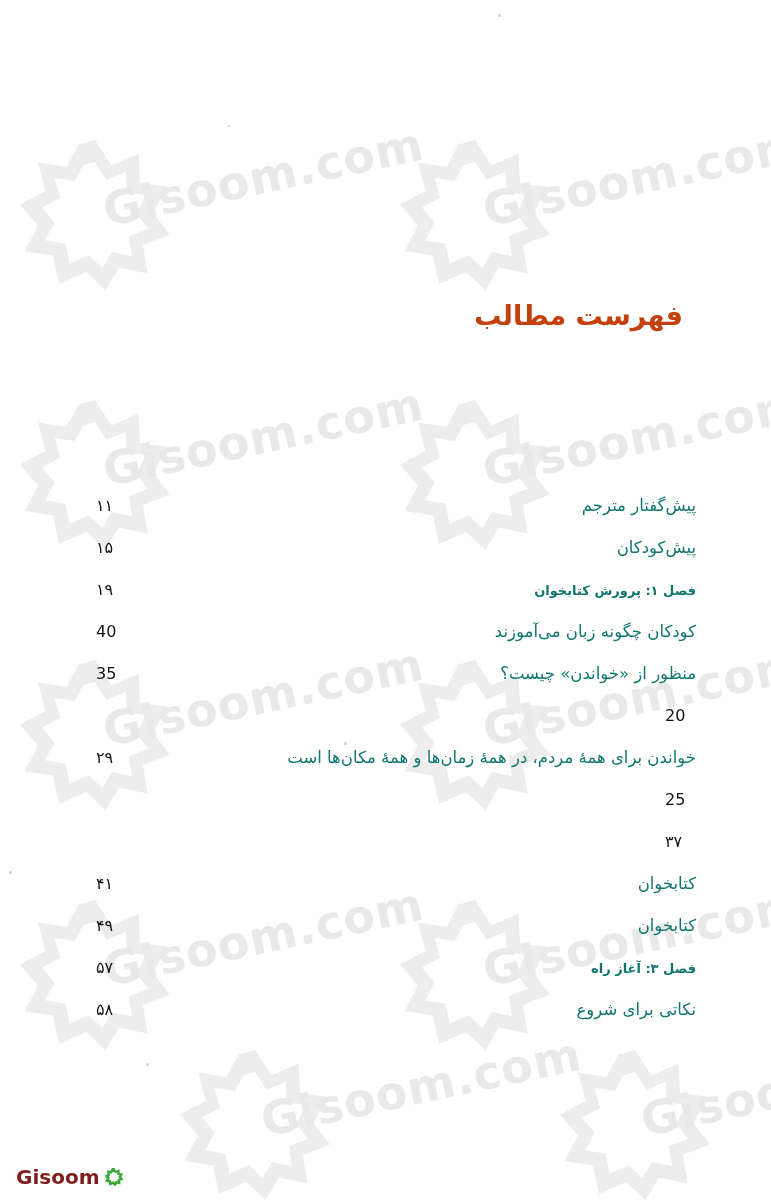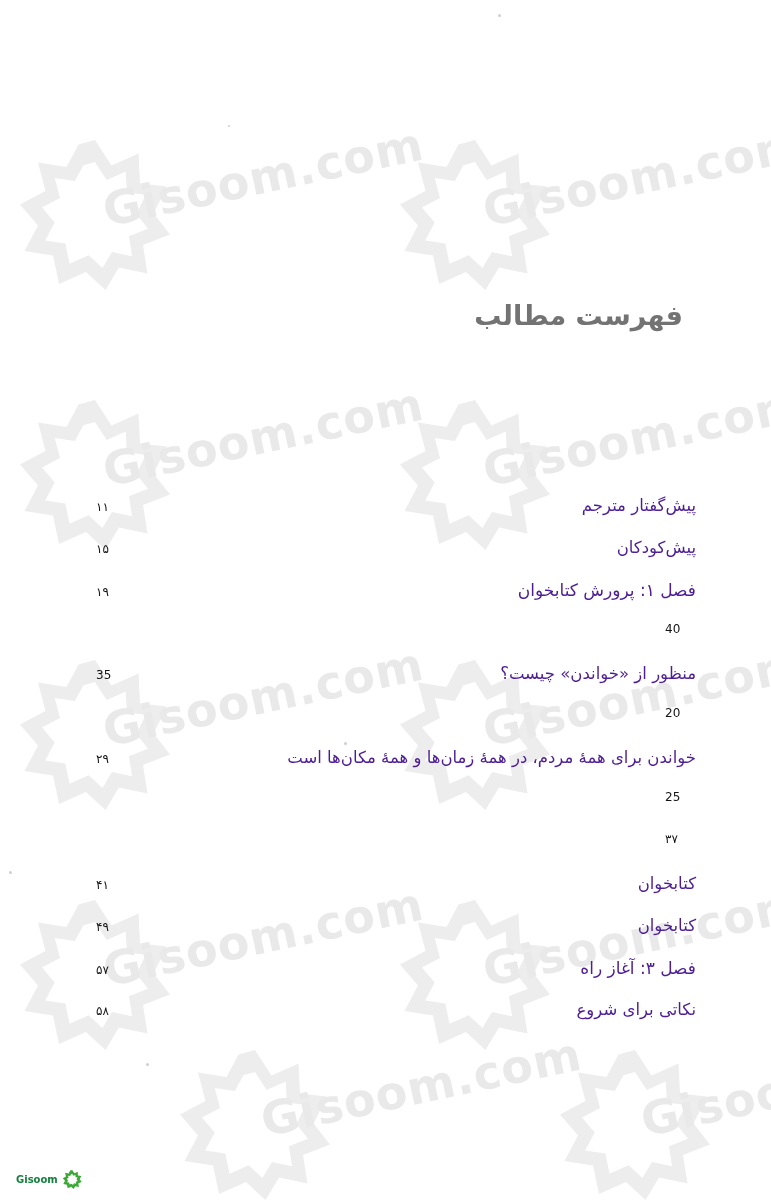--- a/index.html
+++ b/index.html
@@ -67,50 +67,50 @@
     width: 100%;
     height: 100%;
   }
 
   .toc-title {
     position: absolute;
     top: 300px;
     right: 88px;
     font-size: 27px;
     font-weight: bold;
-    color: #737373;
+    color: #c2410c;
     font-family: "DejaVu Sans", "Liberation Sans", sans-serif;
   }
 
   .toc {
     position: absolute;
     top: 496px;
     right: 60px;
     left: 60px;
   }
   .toc-row {
     display: flex;
     flex-direction: row;
     align-items: baseline;
     justify-content: space-between;
     height: 42px;
   }
   .toc-entry {
     font-size: 16.5px;
-    color: #4c1d95;
+    color: #0f766e;
     text-align: right;
     white-space: nowrap;
     padding-right: 15px;
   }
   .toc-entry.bold {
-    font-weight: normal;
-    font-size: 17px;
+    font-weight: bold;
+    font-size: 13px;
   }
   .toc-page {
-    font-size: 12px;
+    font-size: 16px;
     color: #141414;
     direction: rtl;
     text-align: left;
     padding-left: 36px;
     min-width: 46px;
   }
 
   
   .footer-logo {
     position: absolute;
@@ -140,23 +140,23 @@
     width: 11px; height: 11px;
     background: #ffffff;
     clip-path: polygon(
       50% 0%, 61% 17%, 79% 9%, 80% 29%, 98% 31%, 89% 49%,
       100% 63%, 82% 70%, 85% 89%, 66% 85%, 57% 100%, 44% 88%,
       26% 96%, 22% 77%, 3% 74%, 12% 57%, 0% 43%, 17% 34%,
       12% 15%, 31% 18%, 39% 3%
     );
   }
   .footer-logo .wordmark {
-    font-size: 10px;
-    font-weight: bold;
-    color: #15803d;
+    font-size: 20px;
+    font-weight: bold;
+    color: #7f1d1d;
     direction: ltr;
     font-family: "DejaVu Sans", "Liberation Sans", sans-serif;
   }
 
   .speck {
     position: absolute;
     background: #cfcfcf;
     border-radius: 50%;
     z-index: 4;
   }
@@ -217,20 +217,21 @@
       <div class="toc-entry">پیش‌کودکان</div>
       <div class="toc-page">۱۵</div>
     </div>
 
     <div class="toc-row">
       <div class="toc-entry bold">فصل ۱: پرورش کتابخوان</div>
       <div class="toc-page">۱۹</div>
     </div>
 
     <div class="toc-row">
+      <div class="toc-entry">کودکان چگونه زبان می‌آموزند</div>
       <div class="toc-page">40</div>
     </div>
 
     <div class="toc-row">
       <div class="toc-entry">منظور از «خواندن» چیست؟</div>
       <div class="toc-page">35</div>
     </div>
 
     <div class="toc-row">
       <div class="toc-page">20</div>

